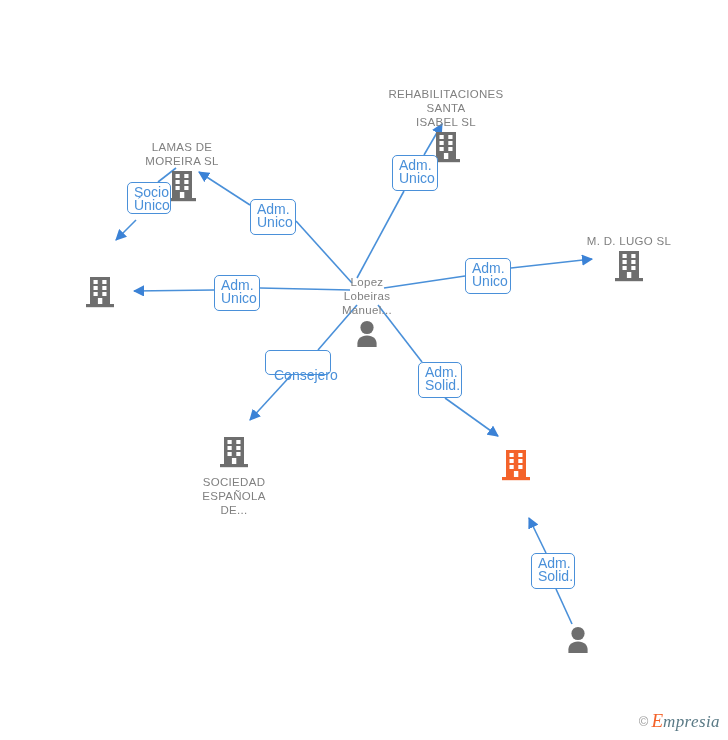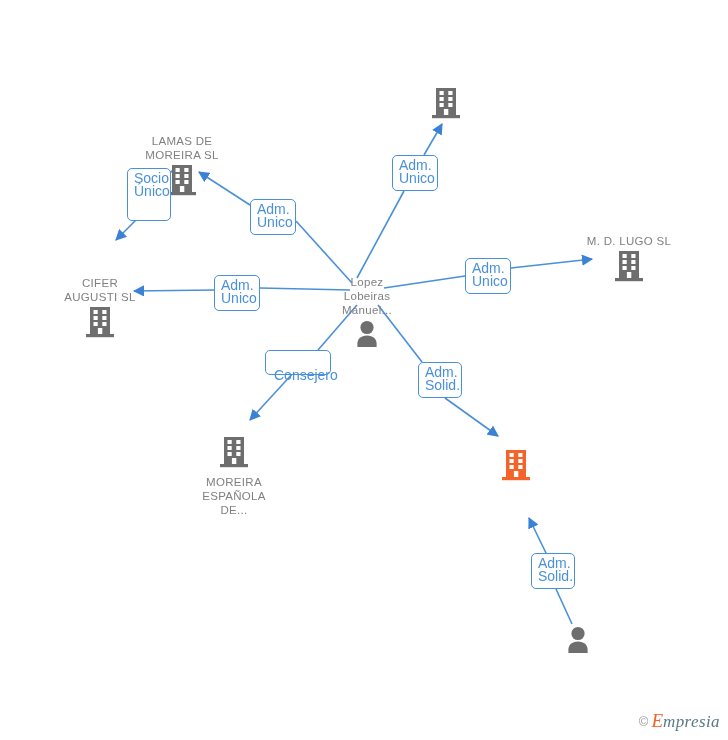--- a/index.html
+++ b/index.html
@@ -119,50 +119,51 @@
     <line x1="378" y1="305" x2="422" y2="362"></line>
     <line x1="445" y1="398" x2="498" y2="436" marker-end="url(#arrow)"></line>
 
     <line x1="572" y1="624" x2="556" y2="589"></line>
     <line x1="546" y1="553" x2="529" y2="518" marker-end="url(#arrow)"></line>
   </g>
 </svg>
 
 <div id="nodes-layer">
     <div class="node label-above" style="left: 446px; top: 87px;">
-      <span class="icon"><svg width="30" height="32" viewBox="0 0 30 32">
-          <rect x="5" y="1" width="20" height="27" fill="#6e6e6e"></rect>
-          <rect x="1" y="28" width="28" height="3.2" fill="#6e6e6e"></rect>
-          <rect x="8.5" y="4" width="4.2" height="4" fill="#fff"></rect>
-          <rect x="17.3" y="4" width="4.2" height="4" fill="#fff"></rect>
-          <rect x="8.5" y="10" width="4.2" height="4" fill="#fff"></rect>
-          <rect x="17.3" y="10" width="4.2" height="4" fill="#fff"></rect>
-          <rect x="8.5" y="16" width="4.2" height="4" fill="#fff"></rect>
-          <rect x="17.3" y="16" width="4.2" height="4" fill="#fff"></rect>
-          <rect x="12.9" y="22" width="4.4" height="6" fill="#fff"></rect>
-        </svg></span>
-    </div>
-    <div class="node label-above" style="left: 182px; top: 134px;">
+      <span class="nlabel">REHABILITACIONES
+SANTA
+ISABEL SL</span>
+      <span class="icon"><svg width="30" height="32" viewBox="0 0 30 32">
+          <rect x="5" y="1" width="20" height="27" fill="#6e6e6e"></rect>
+          <rect x="1" y="28" width="28" height="3.2" fill="#6e6e6e"></rect>
+          <rect x="8.5" y="4" width="4.2" height="4" fill="#fff"></rect>
+          <rect x="17.3" y="4" width="4.2" height="4" fill="#fff"></rect>
+          <rect x="8.5" y="10" width="4.2" height="4" fill="#fff"></rect>
+          <rect x="17.3" y="10" width="4.2" height="4" fill="#fff"></rect>
+          <rect x="8.5" y="16" width="4.2" height="4" fill="#fff"></rect>
+          <rect x="17.3" y="16" width="4.2" height="4" fill="#fff"></rect>
+          <rect x="12.9" y="22" width="4.4" height="6" fill="#fff"></rect>
+        </svg></span>
+    </div>
+    <div class="node label-above" style="left: 182px; top: 140px;">
       <span class="nlabel">LAMAS DE
 MOREIRA SL</span>
       <span class="icon"><svg width="30" height="32" viewBox="0 0 30 32">
           <rect x="5" y="1" width="20" height="27" fill="#6e6e6e"></rect>
           <rect x="1" y="28" width="28" height="3.2" fill="#6e6e6e"></rect>
           <rect x="8.5" y="4" width="4.2" height="4" fill="#fff"></rect>
           <rect x="17.3" y="4" width="4.2" height="4" fill="#fff"></rect>
           <rect x="8.5" y="10" width="4.2" height="4" fill="#fff"></rect>
           <rect x="17.3" y="10" width="4.2" height="4" fill="#fff"></rect>
           <rect x="8.5" y="16" width="4.2" height="4" fill="#fff"></rect>
           <rect x="17.3" y="16" width="4.2" height="4" fill="#fff"></rect>
           <rect x="12.9" y="22" width="4.4" height="6" fill="#fff"></rect>
         </svg></span>
     </div>
     <div class="node label-above" style="left: 100px; top: 276px;">
-      <span class="nlabel">CIFER
-AUGUSTI  SL</span>
       <span class="icon"><svg width="30" height="32" viewBox="0 0 30 32">
           <rect x="5" y="1" width="20" height="27" fill="#6e6e6e"></rect>
           <rect x="1" y="28" width="28" height="3.2" fill="#6e6e6e"></rect>
           <rect x="8.5" y="4" width="4.2" height="4" fill="#fff"></rect>
           <rect x="17.3" y="4" width="4.2" height="4" fill="#fff"></rect>
           <rect x="8.5" y="10" width="4.2" height="4" fill="#fff"></rect>
           <rect x="17.3" y="10" width="4.2" height="4" fill="#fff"></rect>
           <rect x="8.5" y="16" width="4.2" height="4" fill="#fff"></rect>
           <rect x="17.3" y="16" width="4.2" height="4" fill="#fff"></rect>
           <rect x="12.9" y="22" width="4.4" height="6" fill="#fff"></rect>
@@ -196,21 +197,21 @@
           <rect x="5" y="1" width="20" height="27" fill="#6e6e6e"></rect>
           <rect x="1" y="28" width="28" height="3.2" fill="#6e6e6e"></rect>
           <rect x="8.5" y="4" width="4.2" height="4" fill="#fff"></rect>
           <rect x="17.3" y="4" width="4.2" height="4" fill="#fff"></rect>
           <rect x="8.5" y="10" width="4.2" height="4" fill="#fff"></rect>
           <rect x="17.3" y="10" width="4.2" height="4" fill="#fff"></rect>
           <rect x="8.5" y="16" width="4.2" height="4" fill="#fff"></rect>
           <rect x="17.3" y="16" width="4.2" height="4" fill="#fff"></rect>
           <rect x="12.9" y="22" width="4.4" height="6" fill="#fff"></rect>
         </svg></span>
-      <span class="nlabel">MOREIRA
+      <span class="nlabel">SOCIEDAD
 ESPAÑOLA
 DE...</span>
     </div>
     <div class="node label-below" style="left: 516px; top: 449px;">
       <span class="icon"><svg width="30" height="32" viewBox="0 0 30 32">
           <rect x="5" y="1" width="20" height="27" fill="#f4632a"></rect>
           <rect x="1" y="28" width="28" height="3.2" fill="#f4632a"></rect>
           <rect x="8.5" y="4" width="4.2" height="4" fill="#fff"></rect>
           <rect x="17.3" y="4" width="4.2" height="4" fill="#fff"></rect>
           <rect x="8.5" y="10" width="4.2" height="4" fill="#fff"></rect>
@@ -225,21 +226,21 @@
           <circle cx="15" cy="8.5" r="6.6" fill="#6e6e6e"></circle>
           <path d="M15 16.5c-6.2 0-9.6 3.6-9.6 8.1V28h19.2v-3.4c0-4.5-3.4-8.1-9.6-8.1z" fill="#6e6e6e"></path>
         </svg></span>
     </div>
   </div>
 <div id="labels-layer">
     <div class="edge-label" style="left: 392px; top: 155px; width: 46px; height: 36px;">Adm.
 Unico</div>
     <div class="edge-label" style="left: 250px; top: 199px; width: 46px; height: 36px;">Adm.
 Unico</div>
-    <div class="edge-label" style="left: 127px; top: 168px; width: 44px; height: 53px;">Socio
+    <div class="edge-label" style="left: 127px; top: 182px; width: 44px; height: 32px;">Socio
 Único</div>
     <div class="edge-label" style="left: 214px; top: 275px; width: 46px; height: 36px;">Adm.
 Unico</div>
     <div class="edge-label" style="left: 465px; top: 258px; width: 46px; height: 36px;">Adm.
 Unico</div>
     <div class="edge-label one-line" style="left: 265px; top: 350px; width: 66px; height: 22px;">Consejero</div>
     <div class="edge-label" style="left: 418px; top: 362px; width: 44px; height: 36px;">Adm.
 Solid.</div>
     <div class="edge-label" style="left: 531px; top: 553px; width: 44px; height: 36px;">Adm.
 Solid.</div>

